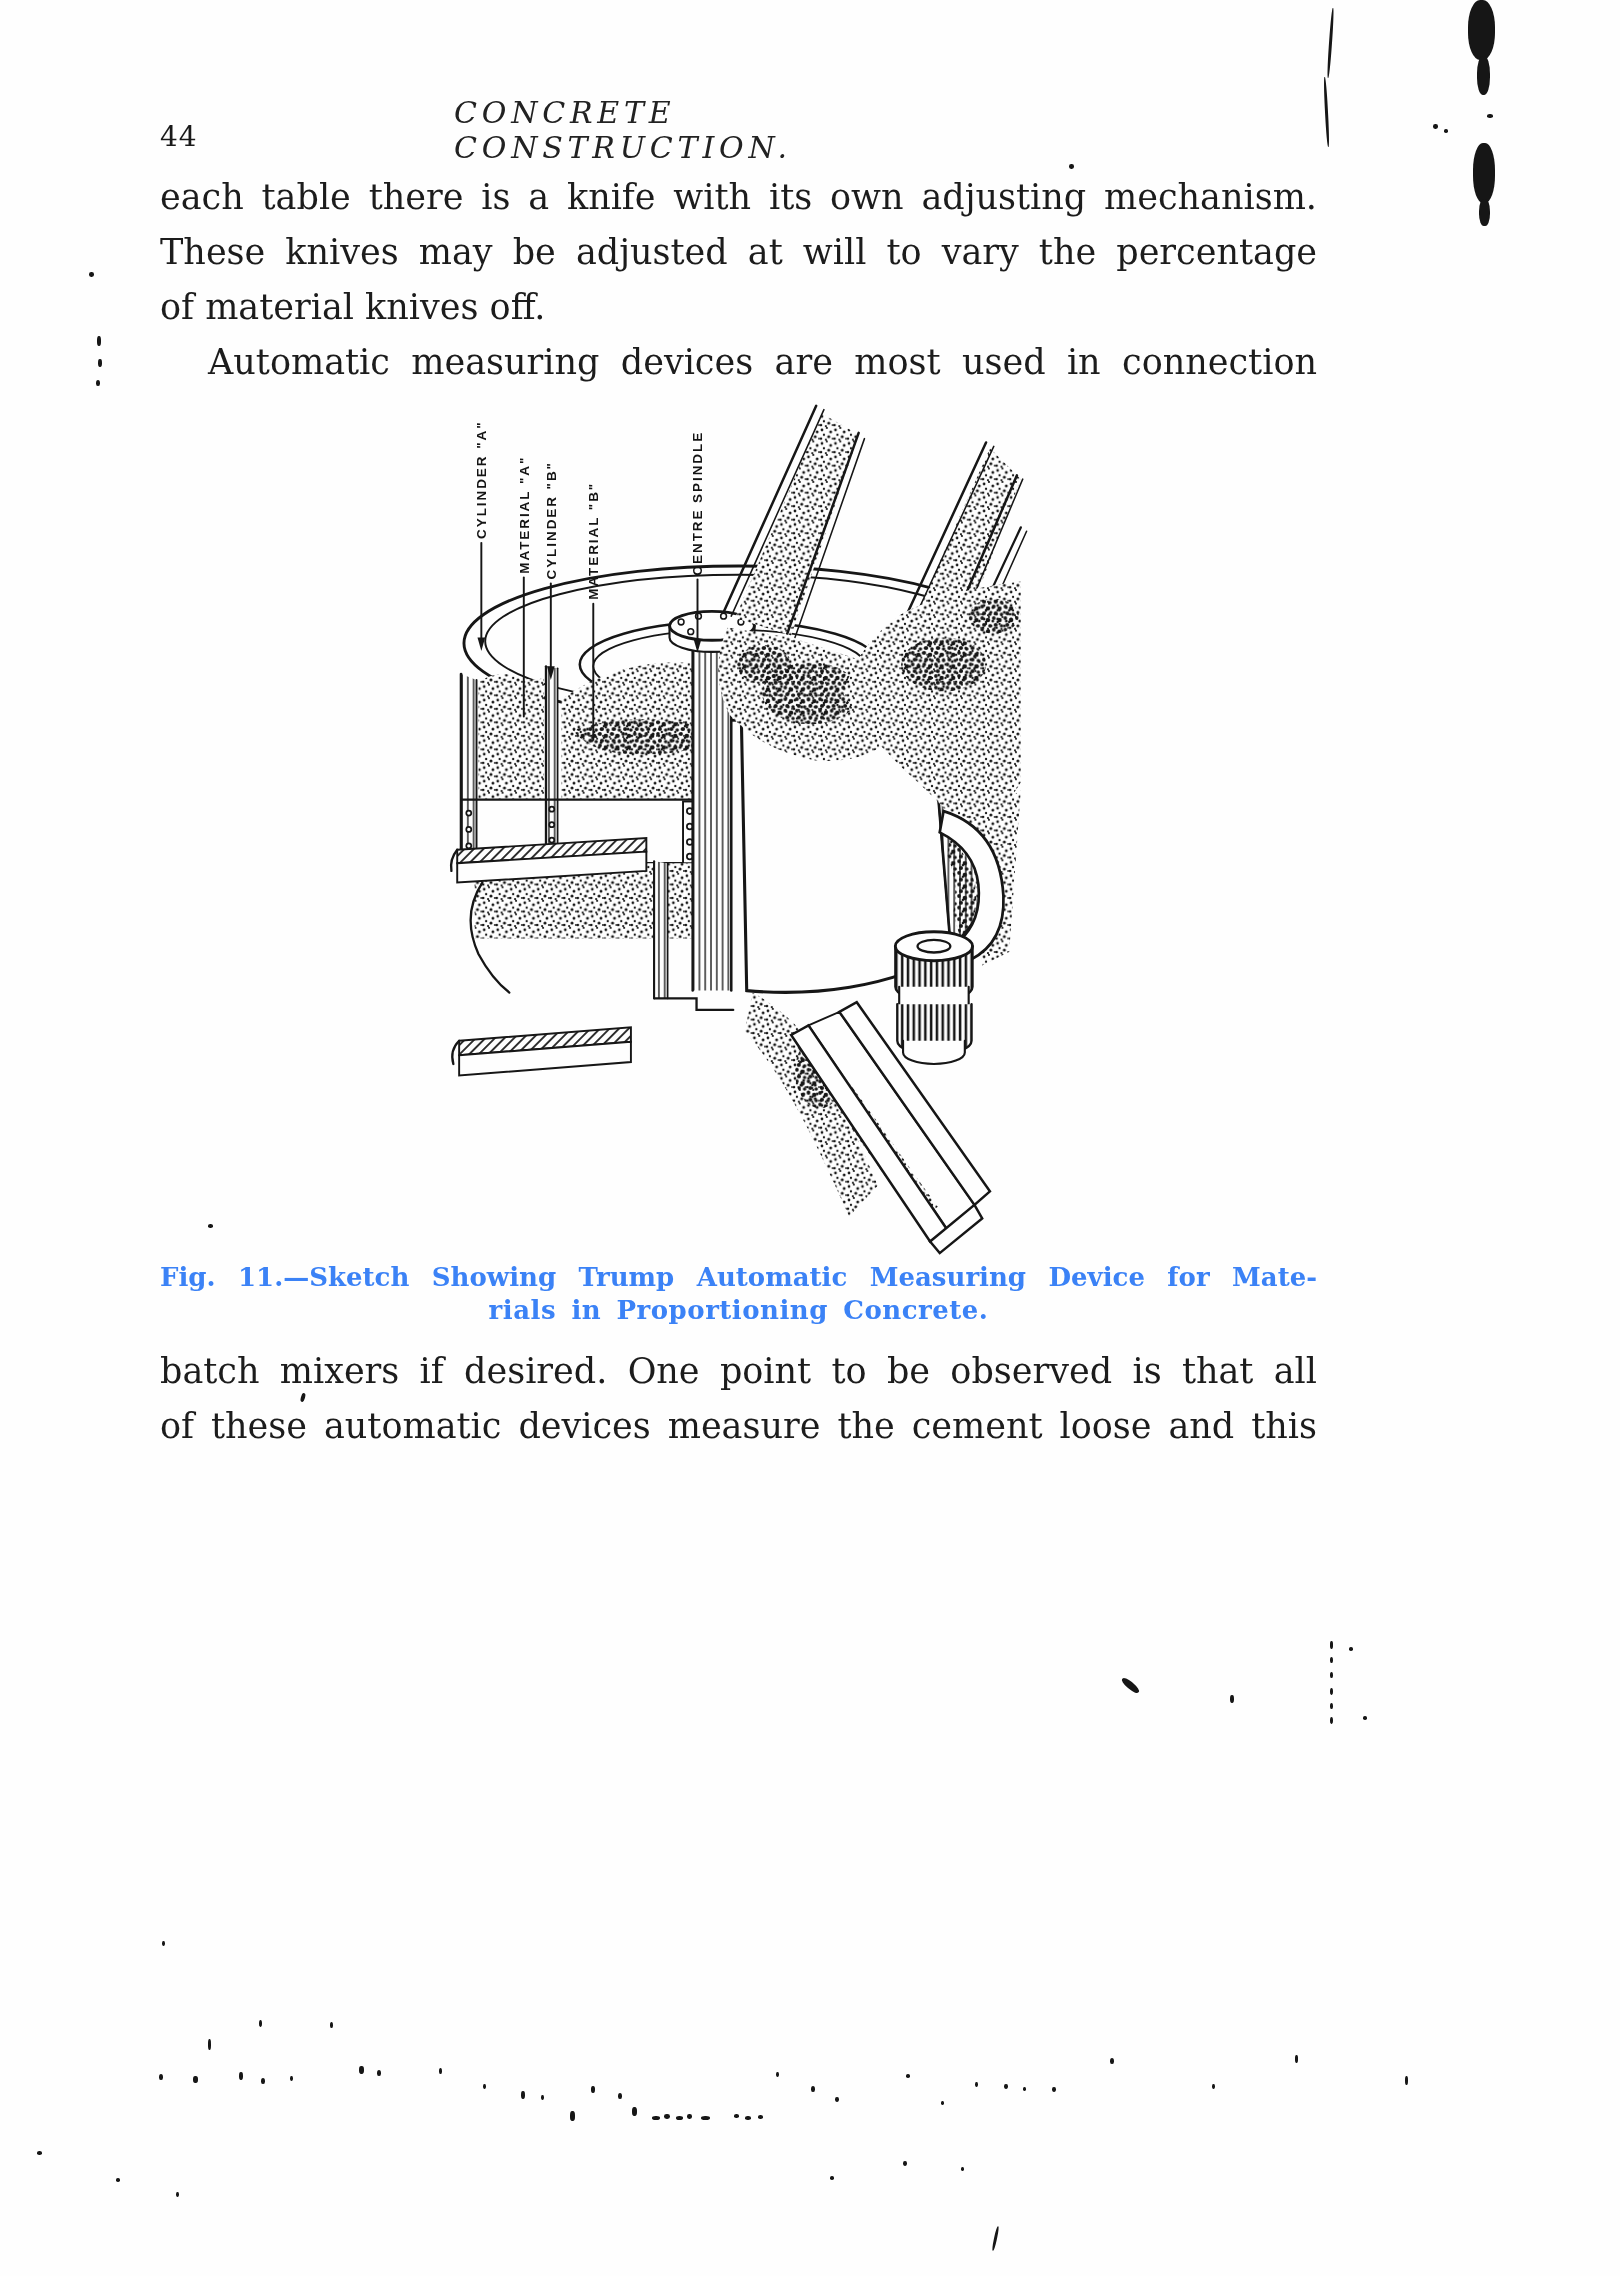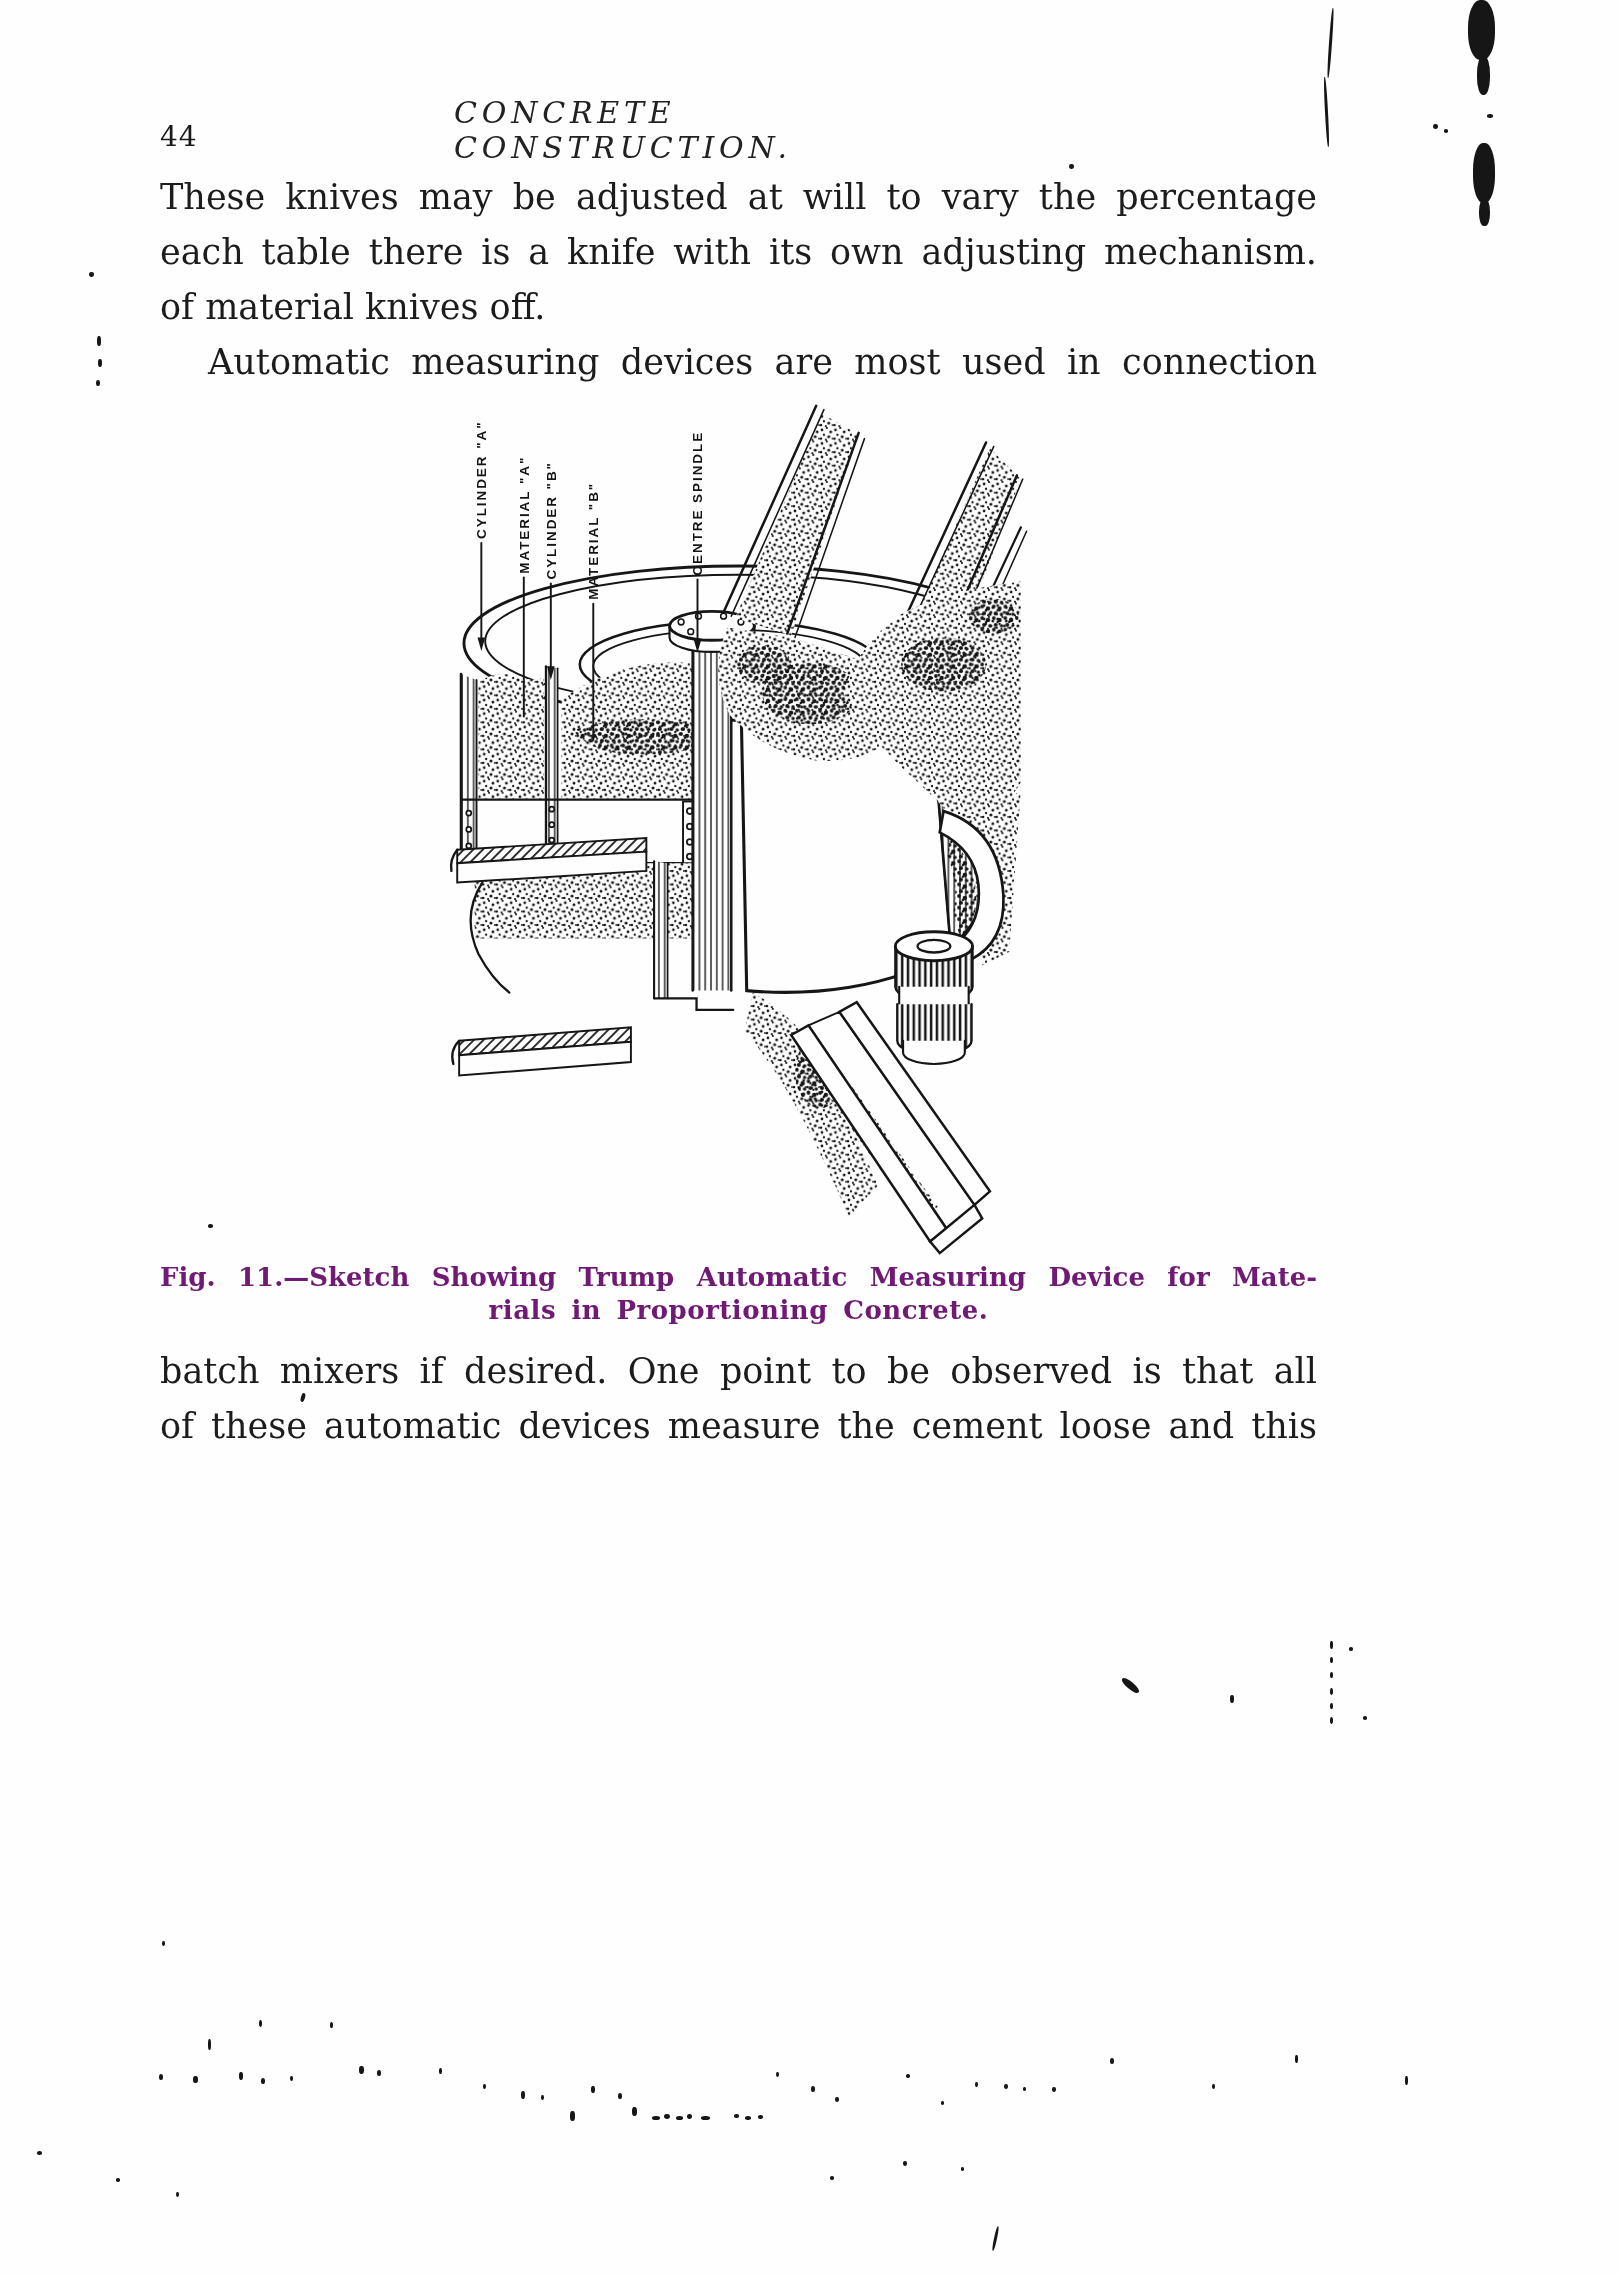--- a/index.html
+++ b/index.html
@@ -24,42 +24,42 @@
     color:#1c1c1c;
   }
   .jline{text-align:justify;text-align-last:justify;white-space:normal;}
   .lline{text-align:left;}
   .indent{padding-left:48px;box-sizing:border-box;}
   #para1{top:170px;}
   #para2{top:1344px;}
   #caption{
     left:160px;top:1261px;width:1157px;
     font-size:26px;font-weight:700;line-height:33px;
-    color:#701a75;
+    color:#3b82f6;
   }
   #caption .c1{text-align:justify;text-align-last:justify;}
   #caption .c2{text-align:center;letter-spacing:0.5px;word-spacing:5.8px;}
   #figure-sketch{left:401px;top:373px;}
   .speck{position:absolute;background:#161616;border-radius:45%;}
   svg text.flabel{
     font-family:"Liberation Sans", sans-serif;
     font-weight:700;font-size:14px;letter-spacing:2px;
     fill:#141414;
   }
 </style>
 </head>
 <body>
 
 <div class="abs" id="page-number">44</div>
 
 <div class="abs" id="running-header">CONCRETE CONSTRUCTION.</div>
 
 <div class="abs body-text" id="para1">
+  <div class="jline">each table there is a knife with its own adjusting mechanism.</div>
   <div class="jline">These knives may be adjusted at will to vary the percentage</div>
-  <div class="jline">each table there is a knife with its own adjusting mechanism.</div>
   <div class="lline">of material knives off.</div>
   <div class="jline indent">Automatic measuring devices are most used in connection</div>
 </div>
 
 <svg class="abs" id="figure-sketch" width="676" height="883" viewBox="0 0 700 915">
   <defs>
     <pattern id="st" width="14" height="14" patternUnits="userSpaceOnUse">
       <rect width="14" height="14" fill="#fefefe"></rect>
       <circle cx="2" cy="3" r="1.4" fill="#161616"></circle>
         <circle cx="7" cy="1" r="1.1" fill="#161616"></circle>

